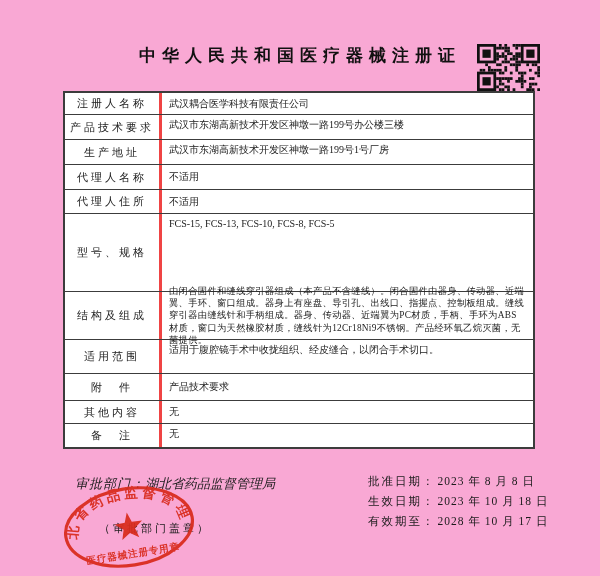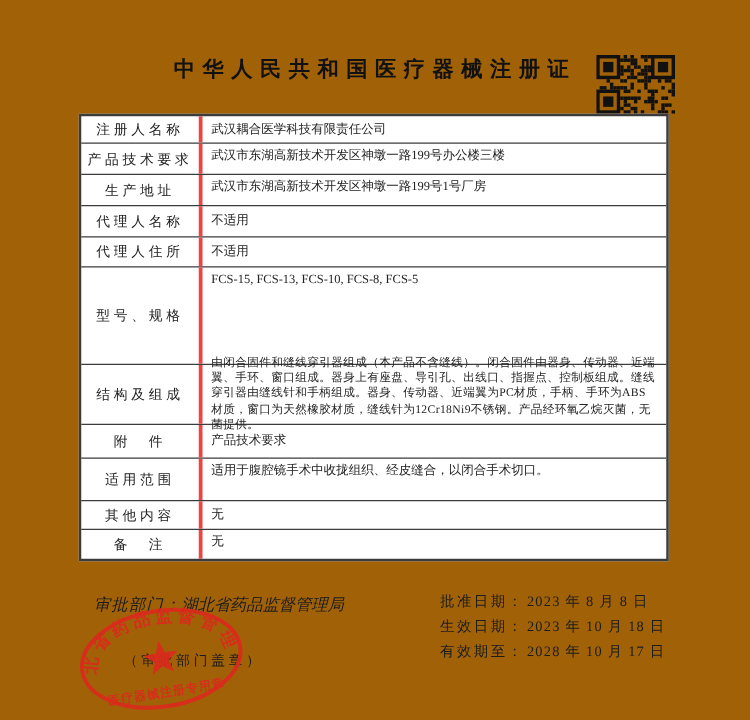--- a/index.html
+++ b/index.html
@@ -1,18 +1,18 @@
 <!DOCTYPE html>
 <html><head>
 <meta charset="utf-8">
 <style>
   html,body { margin:0; padding:0; background:#e8e8e8; }
   .page {
     position:relative; width:600px; height:576px; margin:0 auto;
-    background:#a16207; overflow:hidden;
+    background:#f9a8d4; overflow:hidden;
     font-family:"Liberation Serif","DejaVu Serif",serif;
     color:#1c1c1c;
   }
   .title {
     position:absolute; top:44px; left:0; width:100%;
     text-align:center; font-size:17px; font-weight:bold; letter-spacing:6px;
     color:#111;
   }
   .qr { position:absolute; left:477px; top:44px; width:63px; height:47px; }
   .qr svg { width:100%; height:100%; }
@@ -32,21 +32,21 @@
   }
   .tvalue {
     flex:1; padding:2px 7px; font-size:10px; display:flex; align-items:center;
     line-height:1.35; color:#222; box-sizing:border-box;
   }
   .top .tvalue { align-items:flex-start; padding-top:3px; }
   .small .tvalue { font-size:9.3px; line-height:1.32; letter-spacing:0.3px; }
 
   .dept { position:absolute; left:75px; top:475px; font-size:13px; z-index:1;font-style:italic; }
   .dept .lab { letter-spacing:1px; }
-  .dates { position:absolute; left:352px; top:474px; font-size:11.5px; }
+  .dates { position:absolute; left:368px; top:474px; font-size:11.5px; }
   .dates .dline { height:20px; display:flex; }
   .dates .dlab { letter-spacing:2px; }
   .dates .dval { margin-left:2px; letter-spacing:1px; }
 
   .stampnote { position:absolute; left:99px; top:521px; font-size:11px; letter-spacing:3px; z-index:1; }
 
   .stamp {
     position:absolute; left:59px; top:485px; width:140px; height:84px;
     transform:rotate(-9deg); opacity:0.93; z-index:2; pointer-events:none;
   }
@@ -198,27 +198,27 @@
       <div class="tvalue">不适用</div>
     </div>
     <div class="trow top" style="height:78px">
       <div class="tlabel">型号、规格</div>
       <div class="tvalue">FCS-15, FCS-13, FCS-10, FCS-8, FCS-5</div>
     </div>
     <div class="trow small" style="height:48px">
       <div class="tlabel">结构及组成</div>
       <div class="tvalue">由闭合固件和缝线穿引器组成（本产品不含缝线）。闭合固件由器身、传动器、近端翼、手环、窗口组成。器身上有座盘、导引孔、出线口、指握点、控制板组成。缝线穿引器由缝线针和手柄组成。器身、传动器、近端翼为PC材质，手柄、手环为ABS材质，窗口为天然橡胶材质，缝线针为12Cr18Ni9不锈钢。产品经环氧乙烷灭菌，无菌提供。</div>
     </div>
+    <div class="trow top" style="height:34px">
+      <div class="tlabel">适用范围</div>
+      <div class="tvalue">适用于腹腔镜手术中收拢组织、经皮缝合，以闭合手术切口。</div>
+    </div>
     <div class="trow" style="height:27px">
       <div class="tlabel">附　件</div>
       <div class="tvalue">产品技术要求</div>
-    </div>
-    <div class="trow top" style="height:34px">
-      <div class="tlabel">适用范围</div>
-      <div class="tvalue">适用于腹腔镜手术中收拢组织、经皮缝合，以闭合手术切口。</div>
     </div>
     <div class="trow" style="height:23px">
       <div class="tlabel">其他内容</div>
       <div class="tvalue">无</div>
     </div>
     <div class="trow top" style="height:23px">
       <div class="tlabel">备　注</div>
       <div class="tvalue">无</div>
     </div>
   </div>

